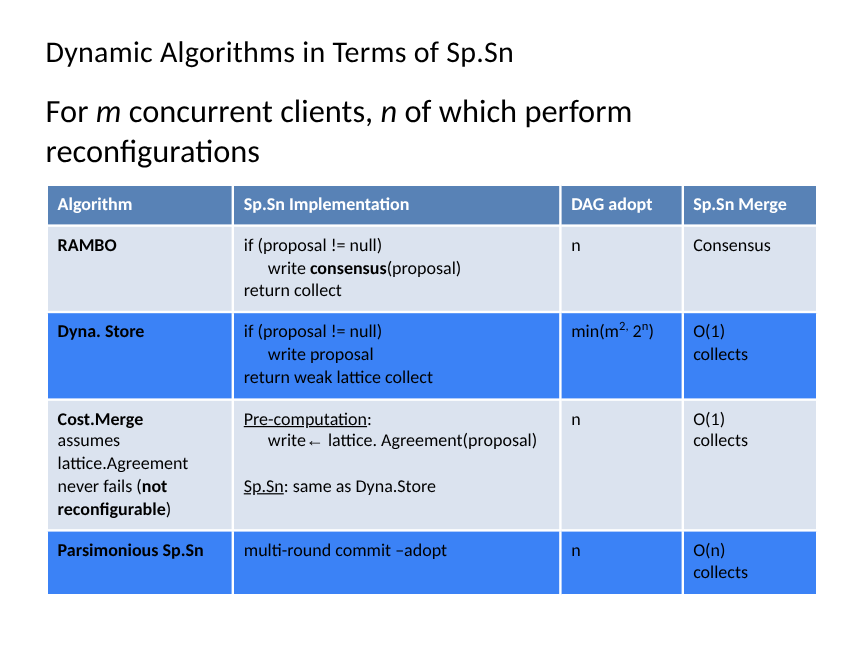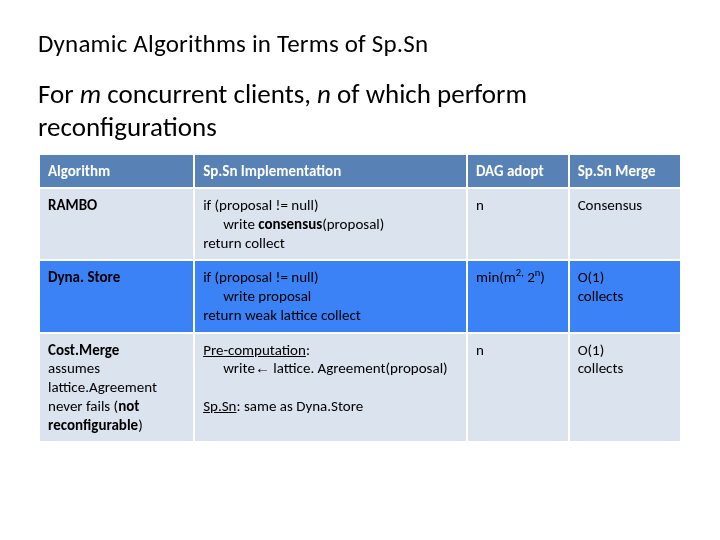--- a/index.html
+++ b/index.html
@@ -120,14 +120,23 @@
         <br>
         <span class="u">Sp.Sn</span><span>: same as Dyna.Store</span>
       </td>
       <td>n</td>
       <td>
         <span>O(1)</span><br>
         <span>collects</span>
       </td>
     </tr>
 
+    <tr>
+      <td class="rowhead">Parsimonious Sp.Sn</td>
+      <td>multi-round commit –adopt</td>
+      <td>n</td>
+      <td>
+        <span>O(n)</span><br>
+        <span>collects</span>
+      </td>
+    </tr>
   </tbody>
 </table>
 
 </body></html>

